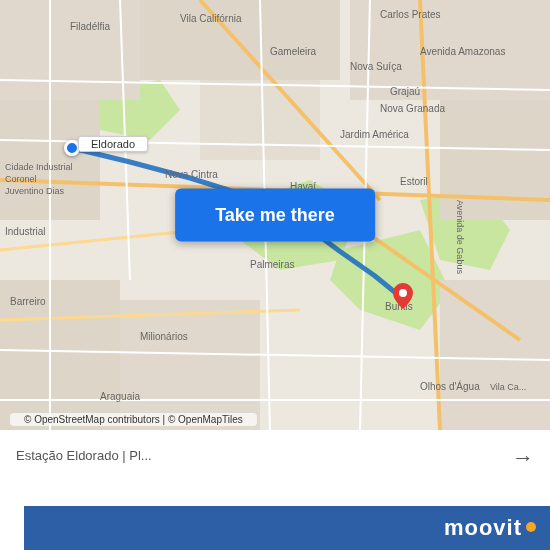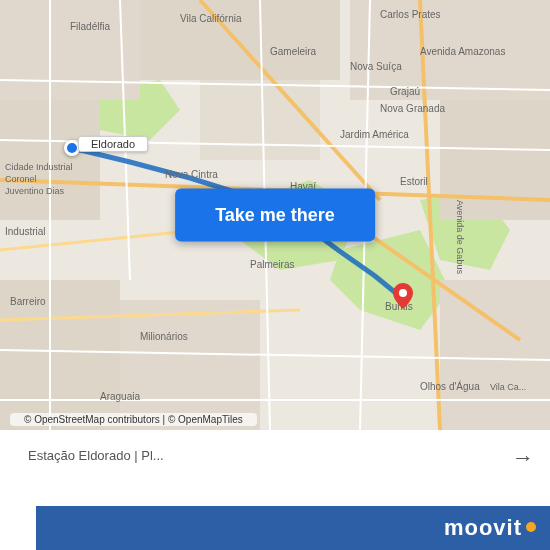--- a/index.html
+++ b/index.html
@@ -112,21 +112,20 @@
     }
 
     
     #bottom-panel {
       width: 550px;
       height: 120px;
       background: #fff;
       display: flex;
       flex-direction: column;
       justify-content: space-between;
-      padding-left: 12px;
     }
 
     #route-info {
       display: flex;
       align-items: center;
       padding: 12px 16px 6px 16px;
       gap: 16px;
     }
 
     .route-endpoint {

